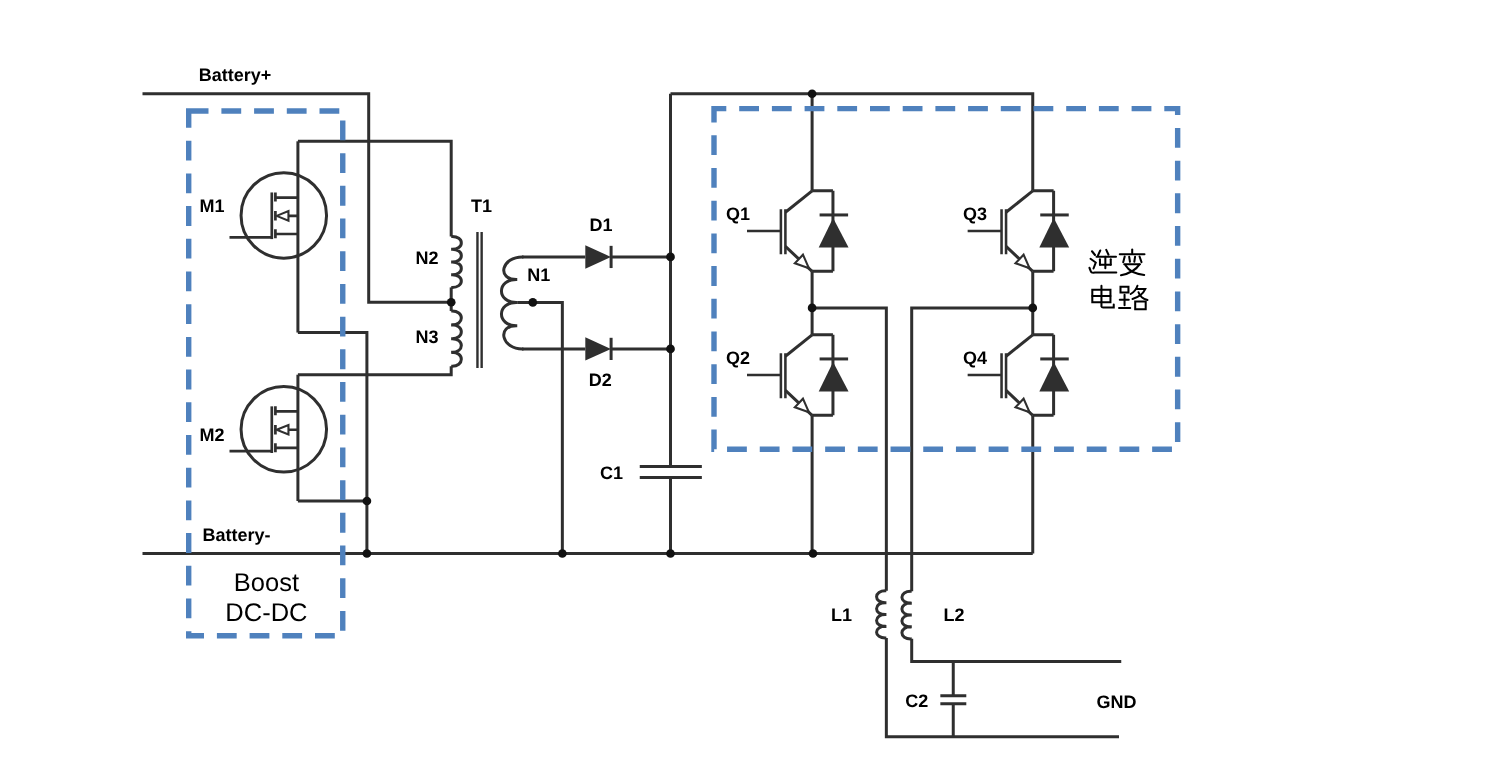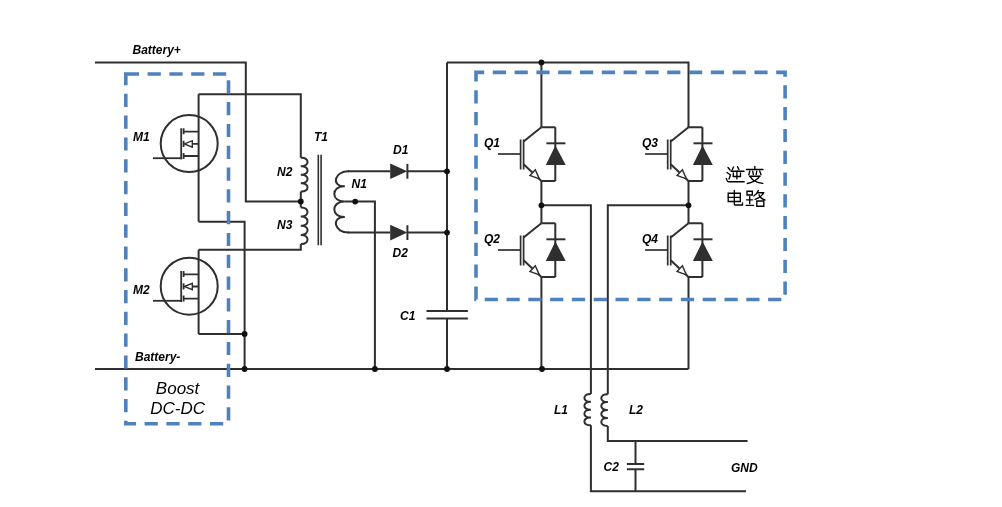--- a/index.html
+++ b/index.html
@@ -1,16 +1,16 @@
 <!DOCTYPE html>
 <html><head>
 <meta charset="utf-8">
 <style>
   html,body{margin:0;padding:0;background:#ffffff;}
-  #stage{position:relative;width:1002px;height:507px;background:#ffffff;overflow:hidden;font-style:italic;}
+  #stage{position:relative;width:1002px;height:507px;background:#ffffff;overflow:hidden;}
   svg{position:absolute;left:0;top:0;}
   text{font-family:"Liberation Sans",sans-serif;fill:#000000;}
   .lb{font-size:12px;font-weight:bold;}
   .big{font-size:17px;font-weight:normal;}
 </style>
 </head>
 <body>
 <div id="stage">
 <svg width="1002" height="507" viewBox="0 0 1002 507">
 

